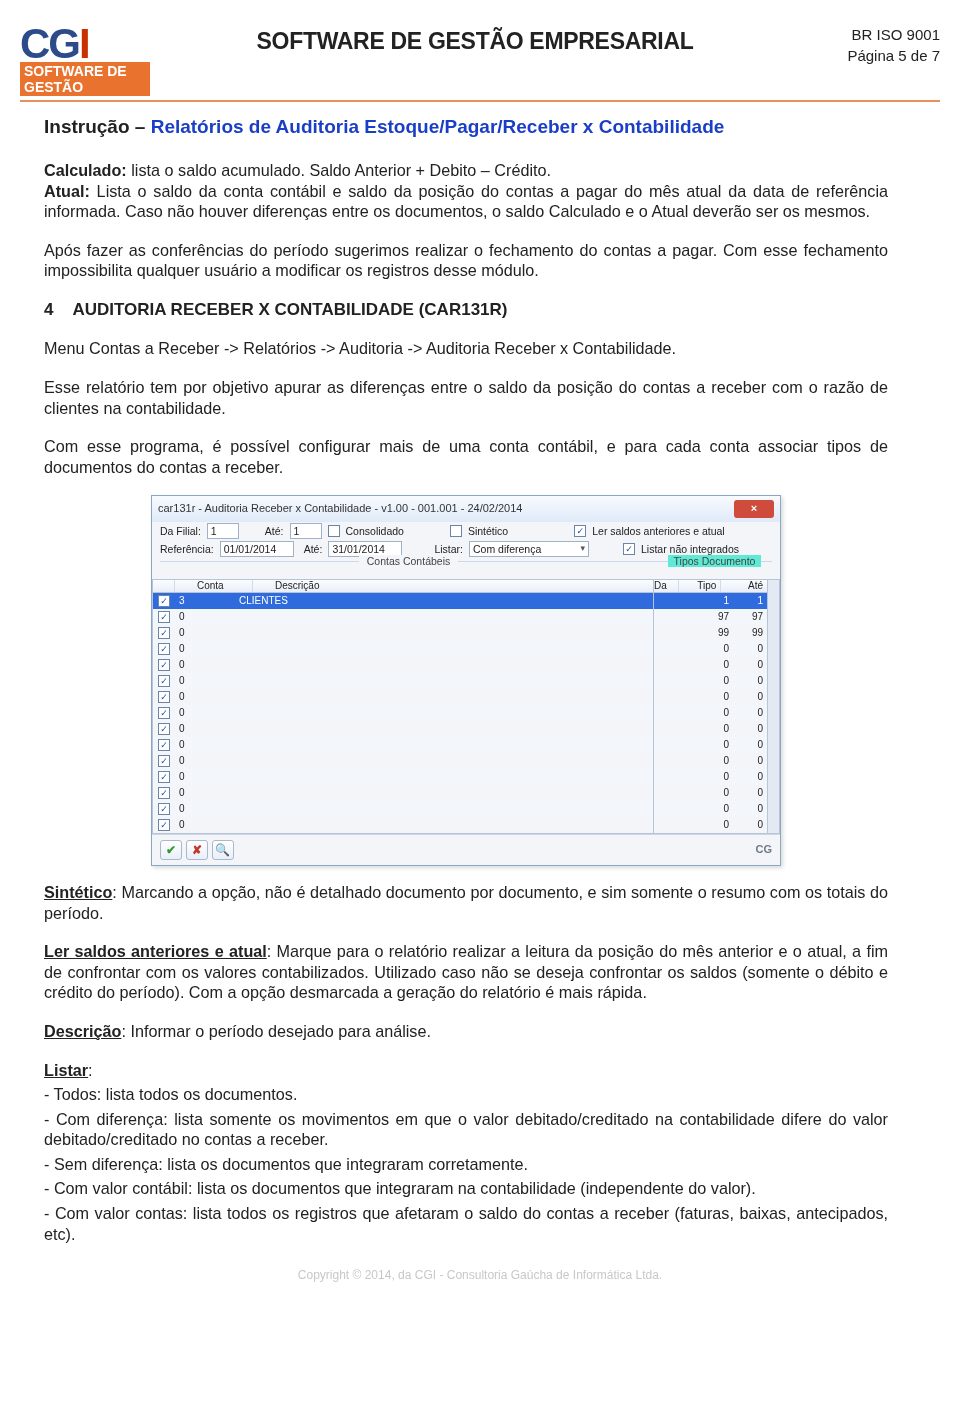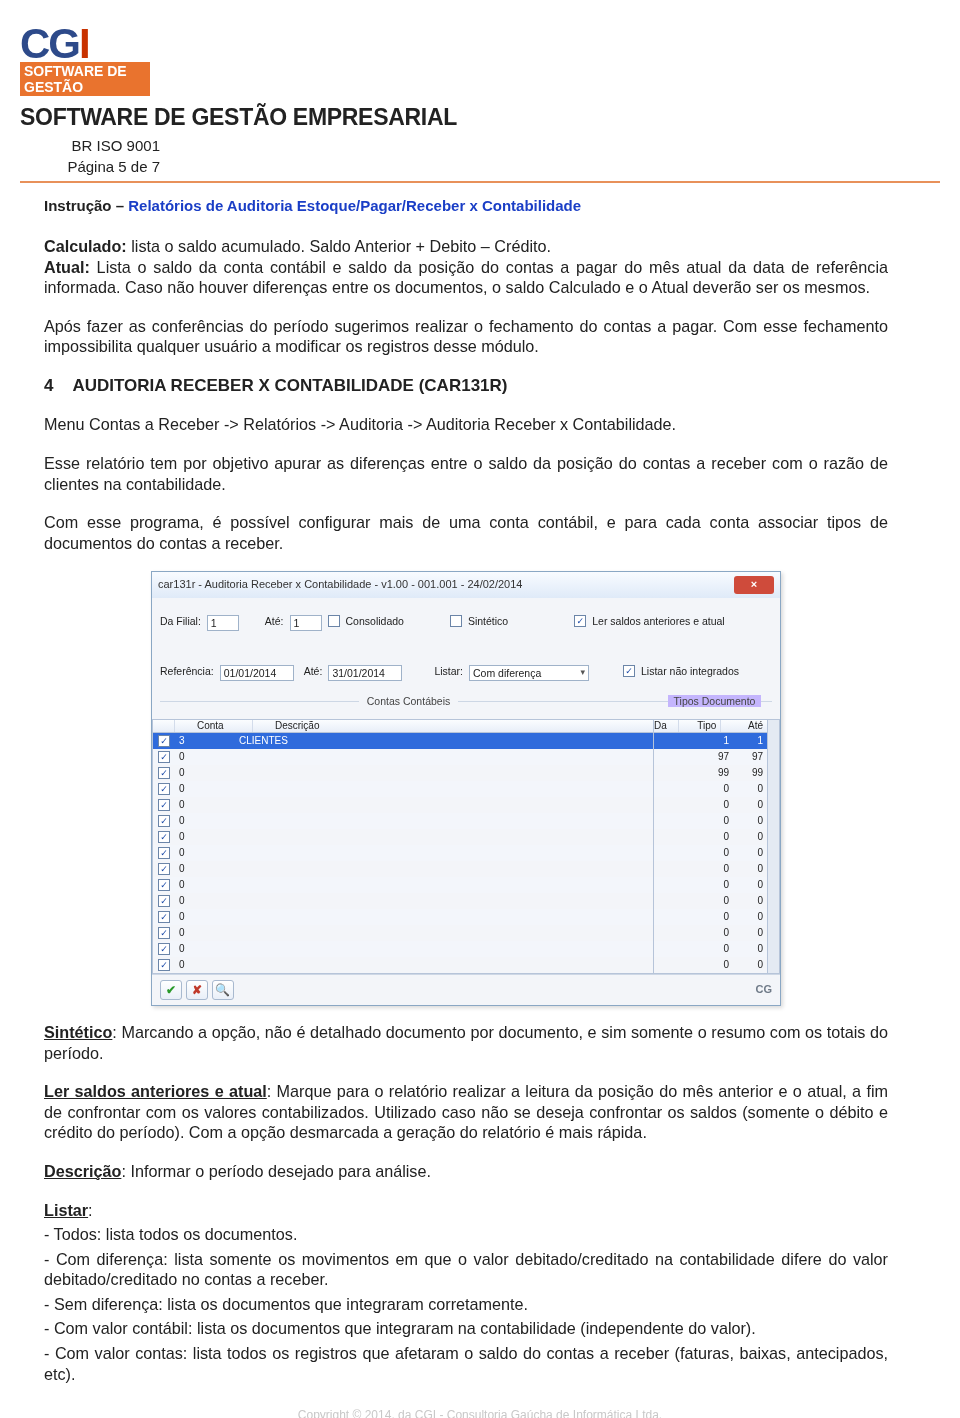--- a/index.html
+++ b/index.html
@@ -11,21 +11,21 @@
     color: #222;
     width: 960px;
   }
   .page {
     width: 960px;
     min-height: 1418px;
     padding: 20px 20px 10px 20px;
     position: relative;
   }
   
-  .doc-header { display: flex; align-items: flex-start; justify-content: center; flex-direction: column; }
+  .doc-header { display: flex; align-items: flex-start; justify-content: center; }
   .logo-block { width: 130px; }
   .logo-block .cgi {
     font-weight: 800; font-size: 42px; color: #2d4a8a; letter-spacing: -2px;
     font-family: Arial, sans-serif;
   }
   .logo-block .cgi .red { color: #c83200; }
   .logo-block .sub {
     background: #e9732e; color: #fff; font-size: 14px; font-weight: 700;
     padding: 1px 4px; display: inline-block; margin-top: -6px;
   }
@@ -34,21 +34,21 @@
     padding-top: 8px; letter-spacing: -0.3px;
   }
   .header-right {
     width: 140px; text-align: right; font-size: 15px; line-height: 1.4; padding-top: 4px;
   }
   .header-rule {
     border: none; border-top: 2px solid #e8915a; margin: 4px 0 14px 0;
   }
   
   .instruction-line {
-    font-size: 15px; font-weight: 700; margin: 2px 55px 22px 24px;
+    font-size: 19px; font-weight: 700; margin: 2px 55px 22px 24px;
   }
   .instruction-line .blue { color: #1a3ec6; }
   .body-content {
     padding: 0 52px 0 24px;
     font-size: 16.2px; line-height: 1.27;
   }
   .body-content p { margin: 0 0 18px 0; text-align: justify; }
   .section-heading { font-size: 17px; font-weight: 700; margin: 4px 0 28px 0; }
   .tight { margin-bottom: 4px !important; }
   
@@ -62,22 +62,22 @@
     background: linear-gradient(#f8fbff, #dfeaf8);
     padding: 4px 6px; display: flex; align-items: center; gap: 6px;
     font-size: 11px; color: #333;
   }
   .win-titlebar .close {
     margin-left: auto; width: 40px; height: 18px; background: #cf4b3b;
     border-radius: 3px; color: #fff; text-align: center; font-weight: 700;
     font-size: 11px; line-height: 17px;
   }
   .win-row {
-    display: flex; align-items: flex-start; gap: 6px;
-    padding: 17px 8px;
+    display: flex; align-items: center; gap: 6px;
+    padding: 1px 8px;
   }
   .win-row label { color: #222; }
   .tbx {
     border: 1px solid #9fb2c9; background: #fff; padding: 1px 3px;
     font-size: 10.5px; min-width: 40px; height: 16px; display: inline-flex; align-items: center;
   }
   .cbx {
     width: 12px; height: 12px; border: 1px solid #6b85a8; background: #fff;
     display: inline-flex; align-items: center; justify-content: center; font-size: 9px; color: #1c4aa8;
   }
@@ -94,21 +94,21 @@
   }
   .win-groupbar .left {
     flex: 1; text-align: center; border-top: 1px solid #cdd7e5; position: relative;
   }
   .win-groupbar .left span {
     background: #f3f5f9; padding: 0 8px; position: relative; top: -7px;
   }
   .win-groupbar .right {
     width: 115px; text-align: center; border-top: 1px solid #cdd7e5; position: relative;
   }
-  .win-groupbar .right span { background: #c4b5fd; padding: 0 6px; position: relative; top: -7px; }
+  .win-groupbar .right span { background: #5eead4; padding: 0 6px; position: relative; top: -7px; }
 
   .grid-area { display: flex; }
   .grid-left { flex: 1; border: 1px solid #b6c4d9; border-right: none; }
   .grid-right { width: 115px; border: 1px solid #b6c4d9; }
   .ghead {
     background: linear-gradient(#fbfdff,#e8eef8); border-bottom: 1px solid #b6c4d9;
     display: flex; font-size: 10px; gap: 18px;
   }
   .ghead.left .c1 { width: 22px; border-right: 1px solid #d3dceb; }
   .ghead.left .c2 { width: 60px; padding-left: 4px; border-right: 1px solid #d3dceb; }

